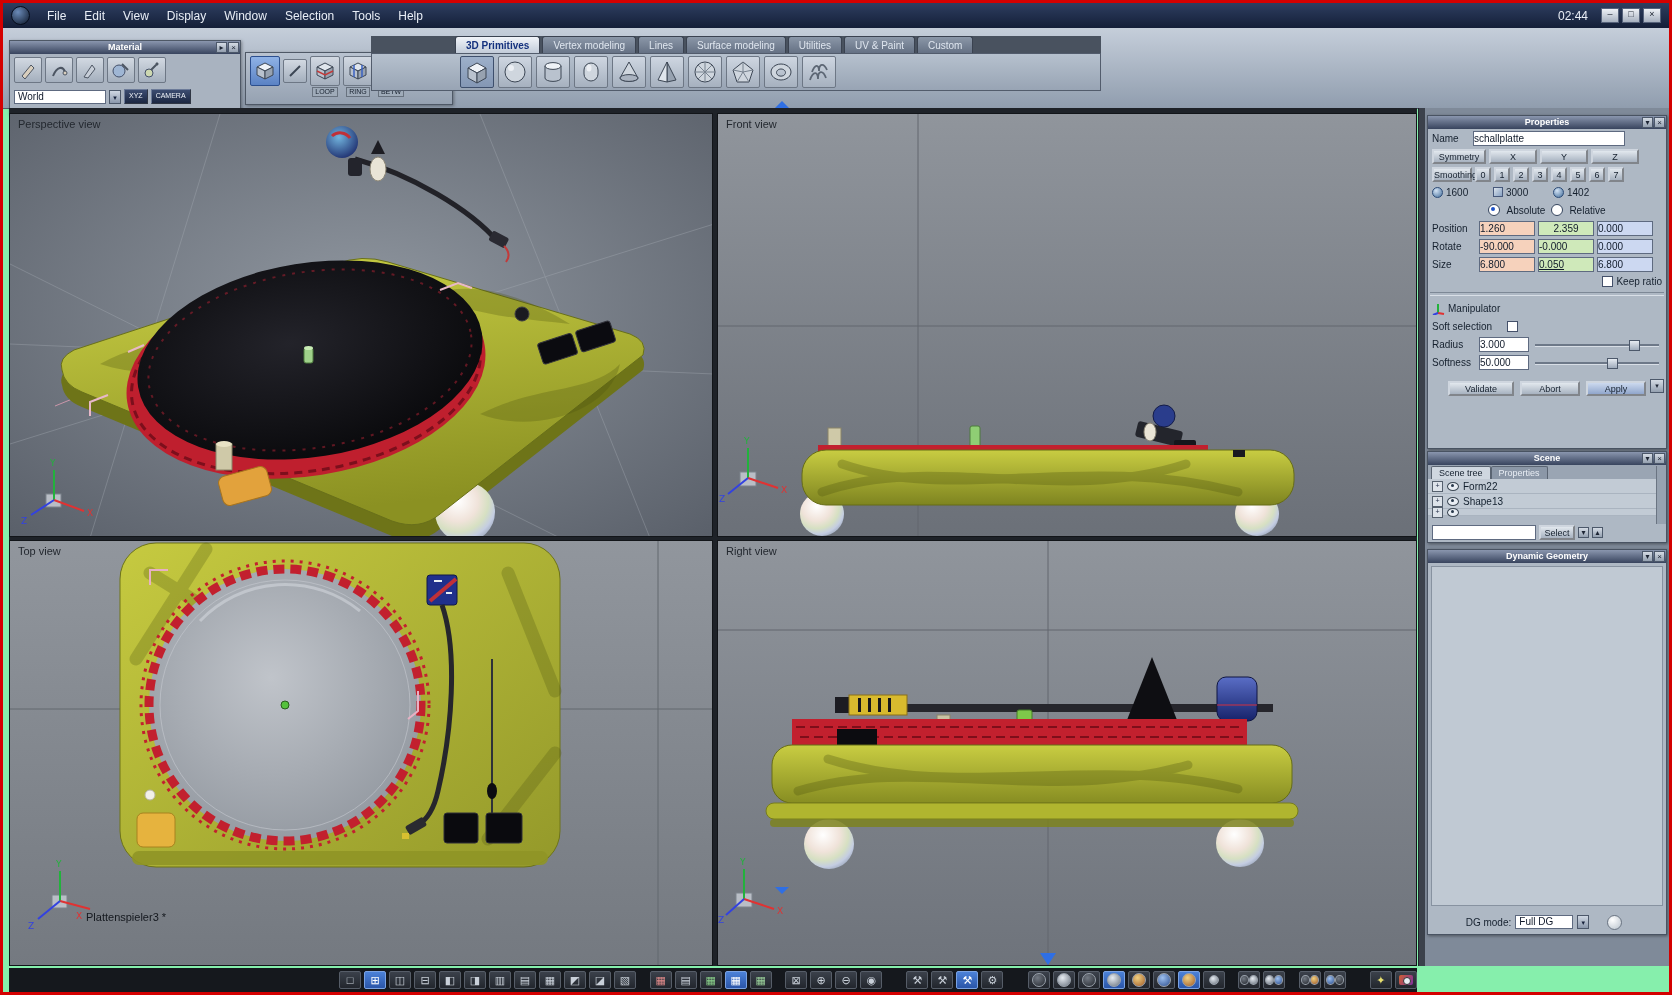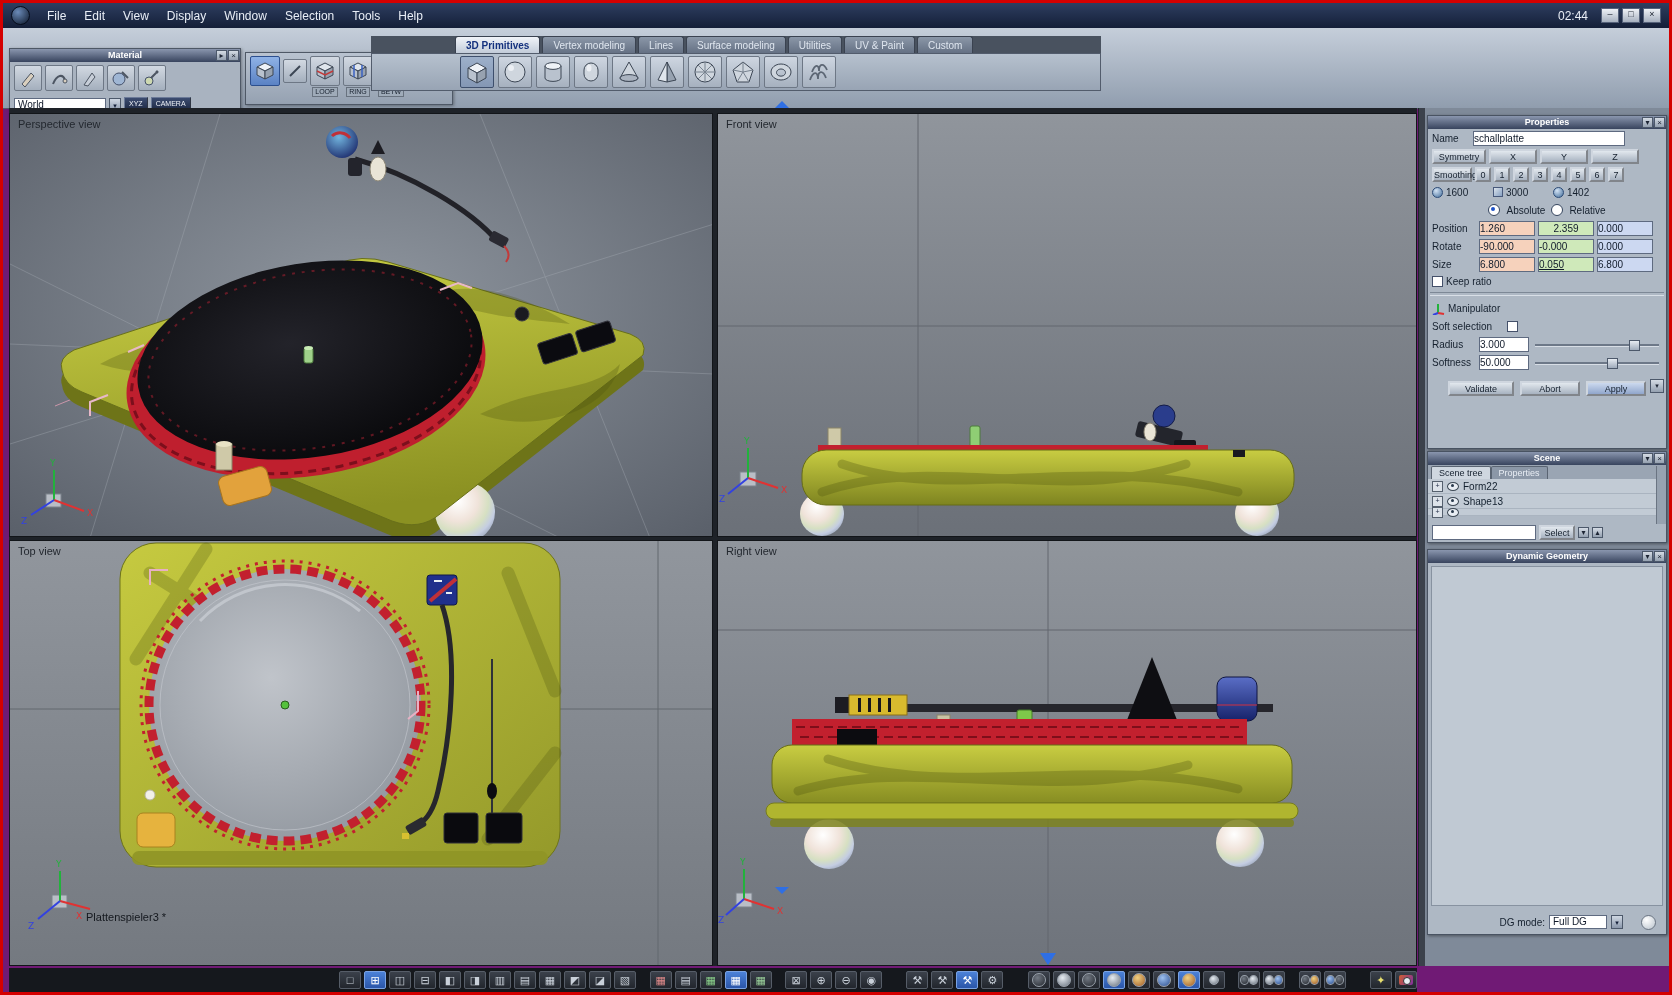--- a/index.html
+++ b/index.html
@@ -1,38 +1,38 @@
 <!DOCTYPE html>
 <html><head>
 <meta charset="utf-8">
 <style>
   html,body{margin:0;padding:0;background:#555}
   #app{position:relative;width:1672px;height:995px;box-sizing:border-box;border:3px solid #d40000;
-       background:#701a75;overflow:hidden;font-family:"Liberation Sans",sans-serif;-webkit-user-select:none}
+       background:#86efac;overflow:hidden;font-family:"Liberation Sans",sans-serif;-webkit-user-select:none}
   
   .menubar{position:absolute;left:0;top:0;width:100%;height:25px;background:linear-gradient(#2e3e60,#141f38);
            display:flex;align-items:center;color:#e9eef6;font-size:12px;padding:0 8px;box-sizing:border-box}
   .logo{width:17px;height:17px;border-radius:50%;background:radial-gradient(circle at 35% 30%,#6a8ab8,#0c1628);
         border:1px solid #060d1c;margin-right:8px;flex:0 0 auto}
   .mitem{padding:2px 9px;cursor:default}
   .mspacer{flex:1}
   .clock{margin-right:10px;font-size:12px}
   .winbtn{width:16px;height:13px;margin-left:3px;background:linear-gradient(#eef1f6,#a6b0bf);border:1px solid #55617a;
           color:#1c2330;font-size:9px;line-height:11px;text-align:center}
   .g::before{content:attr(data-glyph)}
   
   .topbar{position:absolute;left:0;top:25px;width:100%;height:80px;background:linear-gradient(#c5ceda,#909dae);
           border-bottom:1px solid #525c6c}
   .palette{position:absolute;border:1px solid #4e5866;background:#a9b3c0;box-shadow:1px 1px 3px rgba(0,0,0,.35)}
   .ptitle{height:13px;background:linear-gradient(#8a96ae,#38445e);color:#fff;font-size:9px;font-weight:bold;
           text-align:center;line-height:13px;position:relative}
   .ptools{position:absolute;right:1px;top:1px;display:flex;gap:1px}
   .ptbtn{width:11px;height:11px;background:linear-gradient(#d4dbe4,#94a0b0);border:1px solid #4c586a;font-size:8px;
          line-height:10px;text-align:center;color:#1d2534;box-sizing:border-box}
-  #matPalette{left:6px;top:20px;width:230px;height:73px}
+  #matPalette{left:6px;top:12px;width:230px;height:73px}
   .matrow{display:flex;align-items:center;gap:3px;padding:3px 4px}
   .mtool{width:26px;height:24px;background:linear-gradient(#d2d9e2,#a4afbd);border:1px solid #6d7785;border-radius:2px;
          display:flex;align-items:center;justify-content:center}
   .field{background:#fff;border:1px solid #5e6a80;font-size:10px;height:14px;line-height:14px;padding:0 3px;color:#10192a;
          box-sizing:border-box;display:flex;align-items:center}
   .dropbtn{width:12px;height:14px;background:linear-gradient(#cfd7e2,#8b98ac);border:1px solid #4c586a;font-size:7px;
            line-height:13px;text-align:center;color:#15203a;box-sizing:border-box}
   .navybtn{background:linear-gradient(#3c4c70,#1b2742);border:1px outset #6b7a98;color:#eef2f8;font-size:7px;
            height:13px;line-height:12px;padding:0 4px}
   
@@ -645,21 +645,21 @@
         <input class="inp fx" style="width: 54px;" value="-90.000">
         <input class="inp fy" style="width: 54px;" value="-0.000">
         <input class="inp fz" style="width: 54px;" value="0.000">
       </div>
       <div class="prow">
         <span class="lab" style="width:44px">Size</span>
         <input class="inp fx" style="width: 54px;" value="6.800">
         <input class="inp fy" style="width: 54px; text-decoration: underline;" value="0.050">
         <input class="inp fz" style="width: 54px;" value="6.800">
       </div>
-      <div class="prow" style="justify-content:flex-start;height:14px">
+      <div class="prow" style="justify-content:flex-end;height:14px">
         <span class="chk"></span>
         <span class="lab">Keep ratio</span>
       </div>
       <div class="divider"></div>
       <div class="prow">
         <svg width="13" height="13">
           <path d="M6 11 L6 2" stroke="#22b23c" stroke-width="2"></path>
             <path d="M6 11 L12 12" stroke="#e03232" stroke-width="2"></path>
             <path d="M6 11 L1 13" stroke="#3342e0" stroke-width="2"></path>
           </svg>
@@ -725,21 +725,21 @@
     <div class="sscroll"></div>
   </div>
 
   <div class="panel" style="left:1424px;top:546px;width:238px;height:384px">
     <div class="ptitle">Dynamic Geometry</div>
     <div class="ptools">
       <span class="ptbtn g" data-glyph="▾"></span>
       <span class="ptbtn g" data-glyph="×"></span>
     </div>
     <div style="position:absolute;left:3px;right:3px;top:16px;bottom:28px;background:#c0c9d3;border:1px solid #8792a0"></div>
-    <div class="prow" style="position:absolute;left:0;right:0;bottom:3px;justify-content:flex-end;gap:4px;padding-right:10px">
+    <div class="prow" style="position:absolute;left:0;right:0;bottom:3px;justify-content:center;gap:4px;padding-right:10px">
       <span class="lab">DG mode:</span>
       <span class="field" style="width:58px">Full DG</span>
       <span class="dropbtn g" data-glyph="▾"></span>
       <span style="width:13px;height:13px;border-radius:50%;margin-left:14px;background:radial-gradient(circle at 35% 30%,#ffffff,#b8c2cc);border:1px solid #6a7482"></span>
     </div>
   </div>
 
   <div class="bottombar">
     <span class="bic g" data-glyph="□"></span>
     <span class="bic sel g" data-glyph="⊞"></span>

